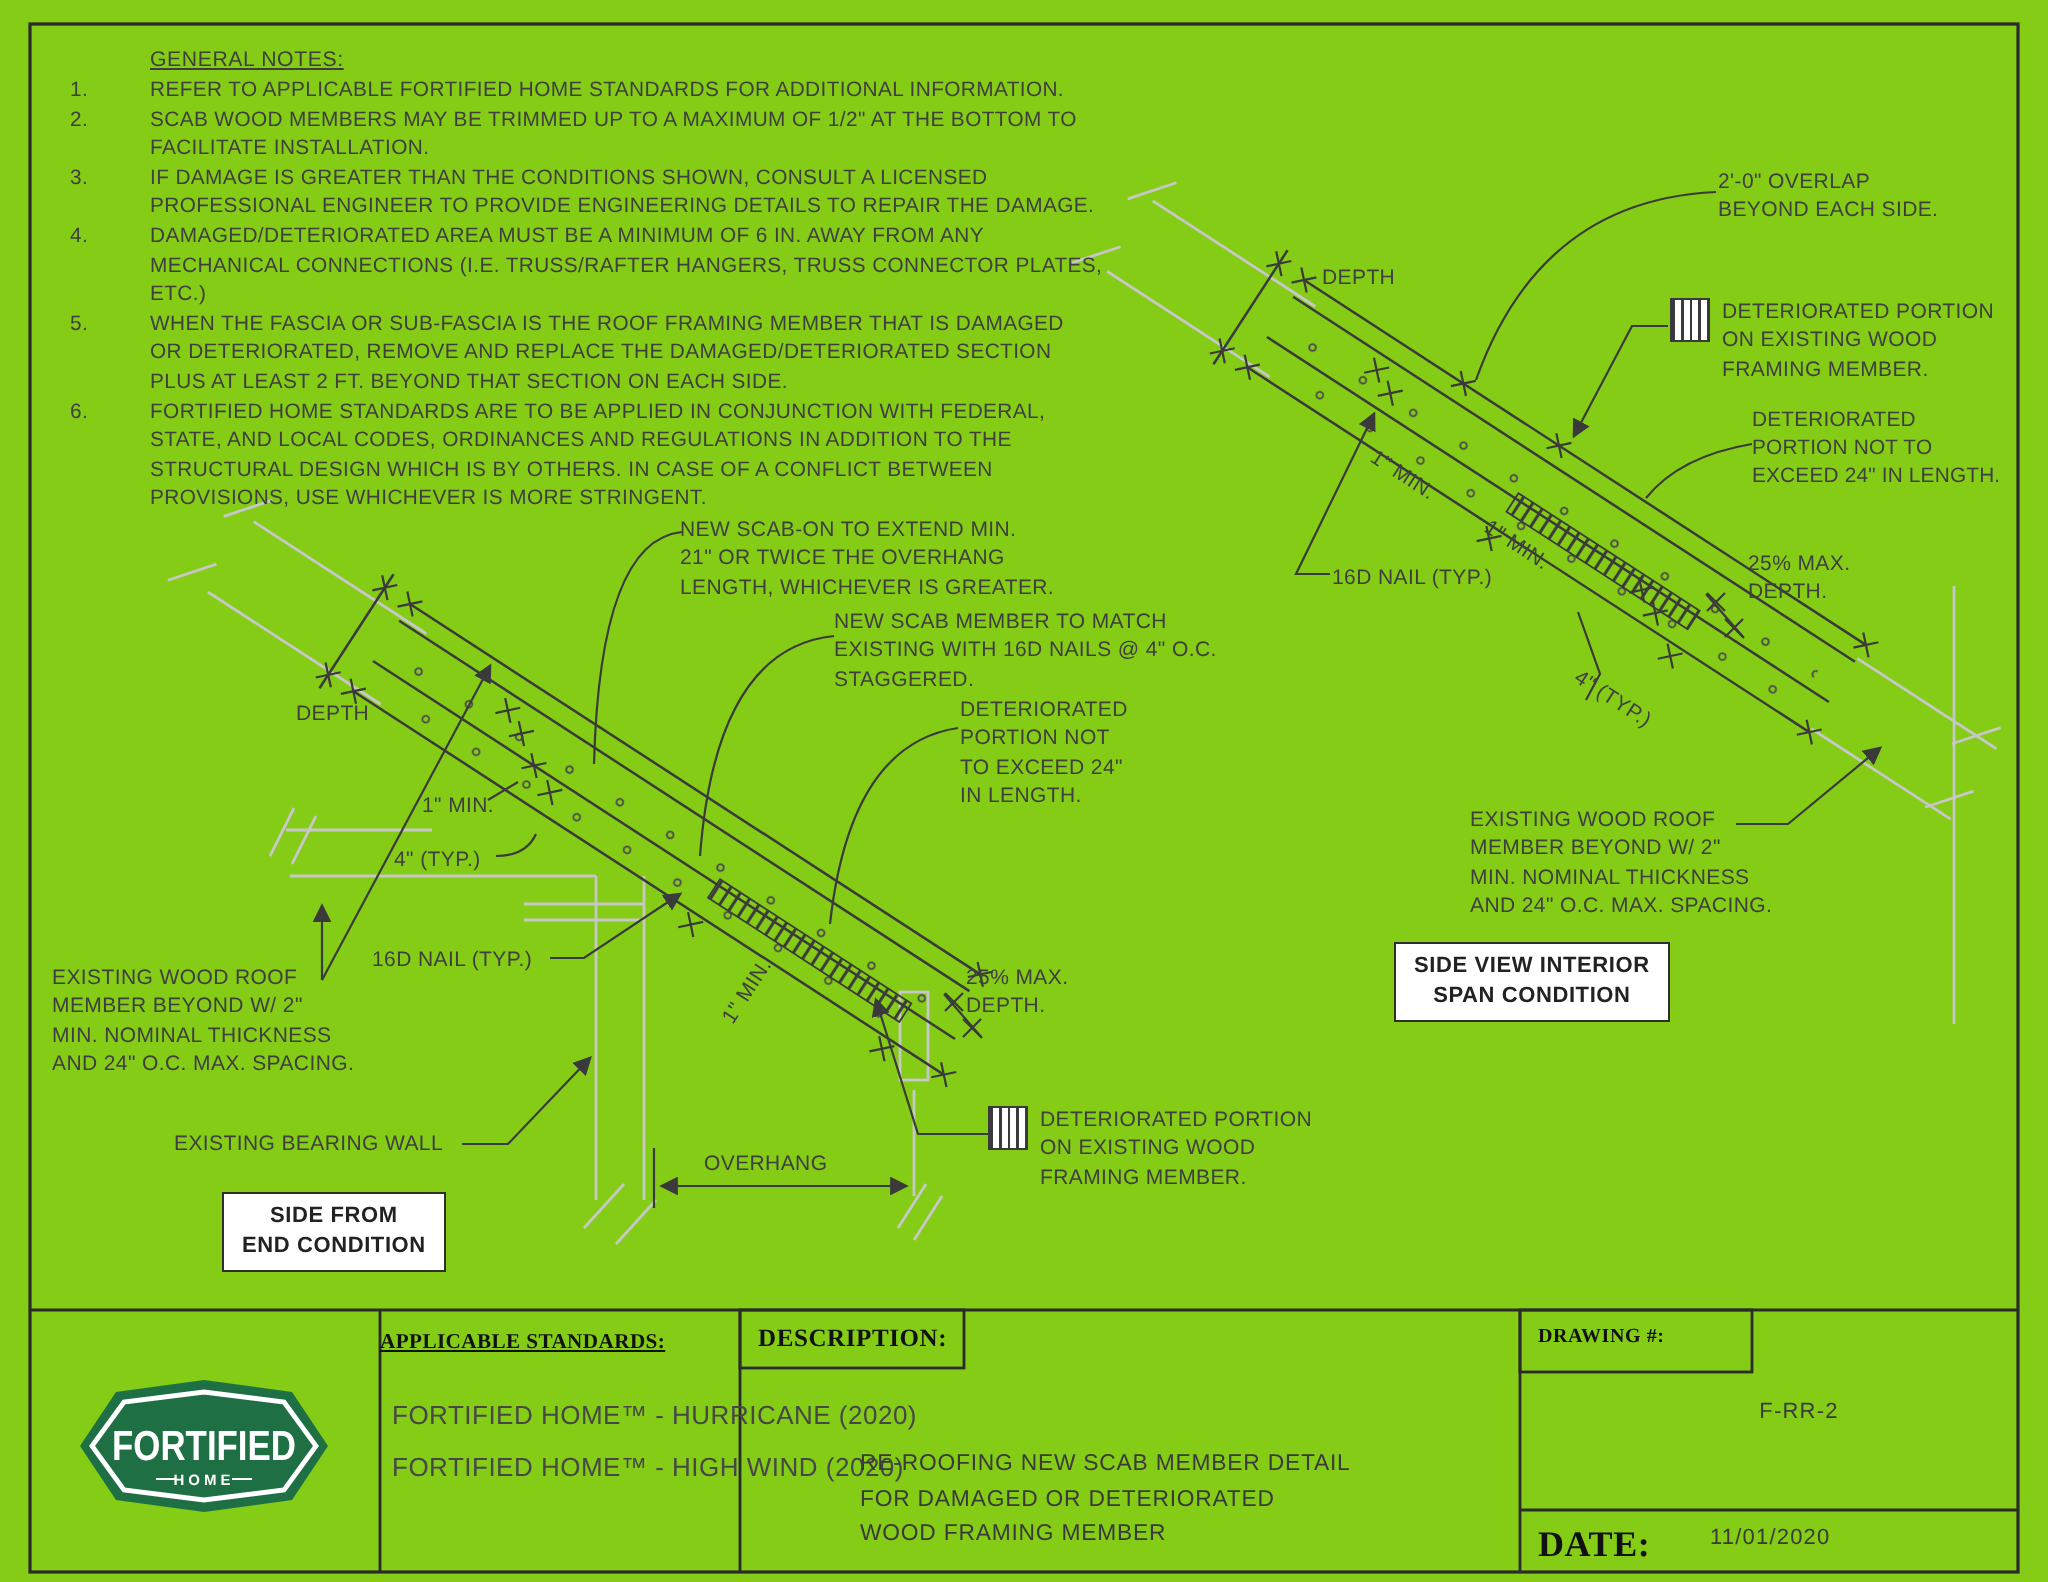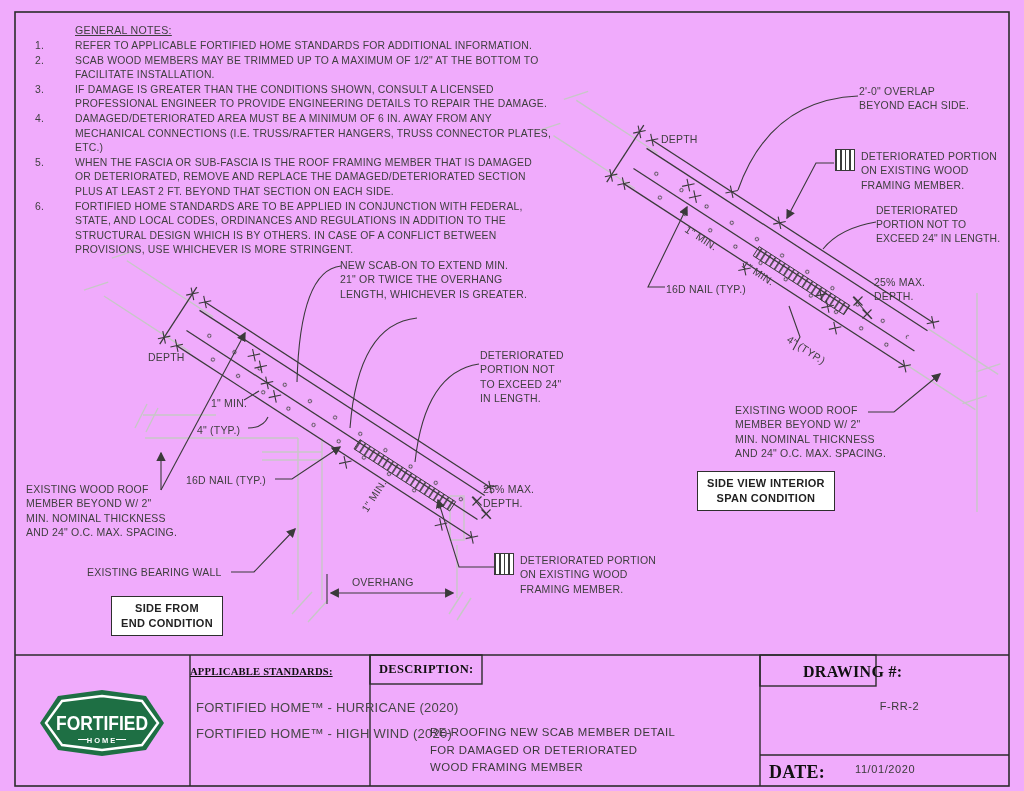--- a/index.html
+++ b/index.html
@@ -1,16 +1,16 @@
 <!DOCTYPE html>
 <html><head>
 <meta charset="utf-8">
 <style>
   html,body{margin:0;padding:0;background:#fff;}
-  #page{position:relative;width:1024px;height:791px;background:#f0abfc;overflow:hidden;
+  #page{position:relative;width:1024px;height:791px;background:#84cc16;overflow:hidden;
         font-family:"Liberation Sans",sans-serif;color:#3f3f3f;text-decoration:underline;}
   #linework{position:absolute;left:0;top:0;z-index:1;}
   .abs{position:absolute;z-index:2;}
   .lbl{font-size:10.5px;line-height:1.36;letter-spacing:.2px;white-space:pre-line;color:#3f3f3f;}
   .lbl.rot{transform-origin:0 0;}
   .notes{left:35px;top:24px;width:520px;}
   .notes-heading{font-size:10.6px;text-decoration:underline;margin-left:40px;margin-bottom:3px;letter-spacing:.3px;}
   .note-grid{display:grid;grid-template-columns:40px 1fr;font-size:10.4px;line-height:14.6px;letter-spacing:.2px;}
   .note-num{}
   .note-text{white-space:pre-line;}
@@ -190,20 +190,23 @@
       <div class="note-text">FORTIFIED HOME STANDARDS ARE TO BE APPLIED IN CONJUNCTION WITH FEDERAL,
 STATE, AND LOCAL CODES, ORDINANCES AND REGULATIONS IN ADDITION TO THE
 STRUCTURAL DESIGN WHICH IS BY OTHERS. IN CASE OF A CONFLICT BETWEEN
 PROVISIONS, USE WHICHEVER IS MORE STRINGENT.</div>
     </div>
   </div>
 
   <div class="abs lbl" style="left:340px;top:258px">NEW SCAB-ON TO EXTEND MIN.
 21" OR TWICE THE OVERHANG
 LENGTH, WHICHEVER IS GREATER.</div>
+  <div class="abs lbl" style="left:417px;top:304px">NEW SCAB MEMBER TO MATCH
+EXISTING WITH 16D NAILS @ 4" O.C.
+STAGGERED.</div>
   <div class="abs lbl" style="left:480px;top:348px">DETERIORATED
 PORTION NOT
 TO EXCEED 24"
 IN LENGTH.</div>
   <div class="abs lbl" style="left:148px;top:350px">DEPTH</div>
   <div class="abs lbl" style="left:211px;top:396px">1" MIN.</div>
   <div class="abs lbl" style="left:197px;top:423px">4" (TYP.)</div>
   <div class="abs lbl" style="left:186px;top:473px">16D NAIL (TYP.)</div>
   <div class="abs lbl" style="left:26px;top:482px">EXISTING WOOD ROOF
 MEMBER BEYOND W/ 2"
@@ -255,19 +258,19 @@
 
   <div class="abs tb-serif tb-underline" style="left:190px;top:666px;width:200px;text-align:left;font-size:10.6px;letter-spacing:.2px">APPLICABLE STANDARDS:</div>
   <div class="abs std-item" style="left:196px;top:700px">FORTIFIED HOME™ - HURRICANE (2020)</div>
   <div class="abs std-item" style="left:196px;top:726px">FORTIFIED HOME™ - HIGH WIND (2020)</div>
 
   <div class="abs tb-serif" style="left:379px;top:662px;font-size:12.5px;letter-spacing:.3px">DESCRIPTION:</div>
   <div class="abs desc-body" style="left:430px;top:694px">RE-ROOFING NEW SCAB MEMBER DETAIL
 FOR DAMAGED OR DETERIORATED
 WOOD FRAMING MEMBER</div>
 
-  <div class="abs tb-serif" style="left:803px;top:663px;font-size:16px;letter-spacing:.3px">DRAWING #:</div>
+  <div class="abs tb-serif" style="left:769px;top:663px;font-size:10px;letter-spacing:.3px">DRAWING #:</div>
   <div class="abs plain" style="left:760px;top:700px;width:279px;text-align:center">F-RR-2</div>
 
   <div class="abs tb-serif" style="left:769px;top:762px;font-size:18px;letter-spacing:.3px">DATE:</div>
   <div class="abs plain" style="left:855px;top:763px">11/01/2020</div>
 
 </div>
 
 </body></html>

